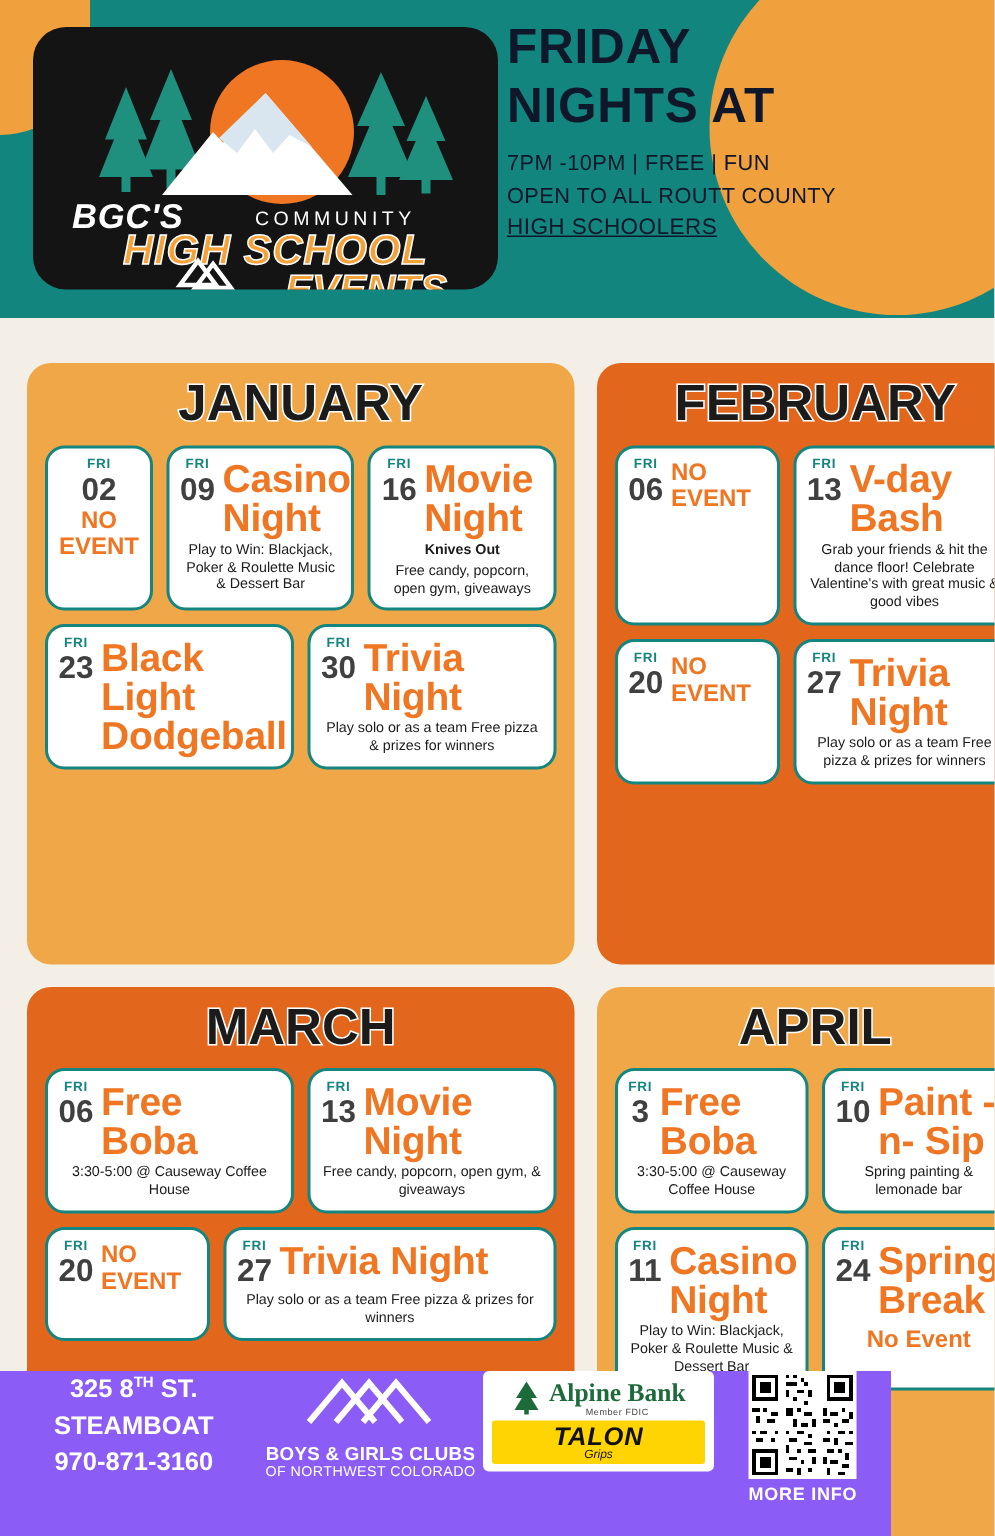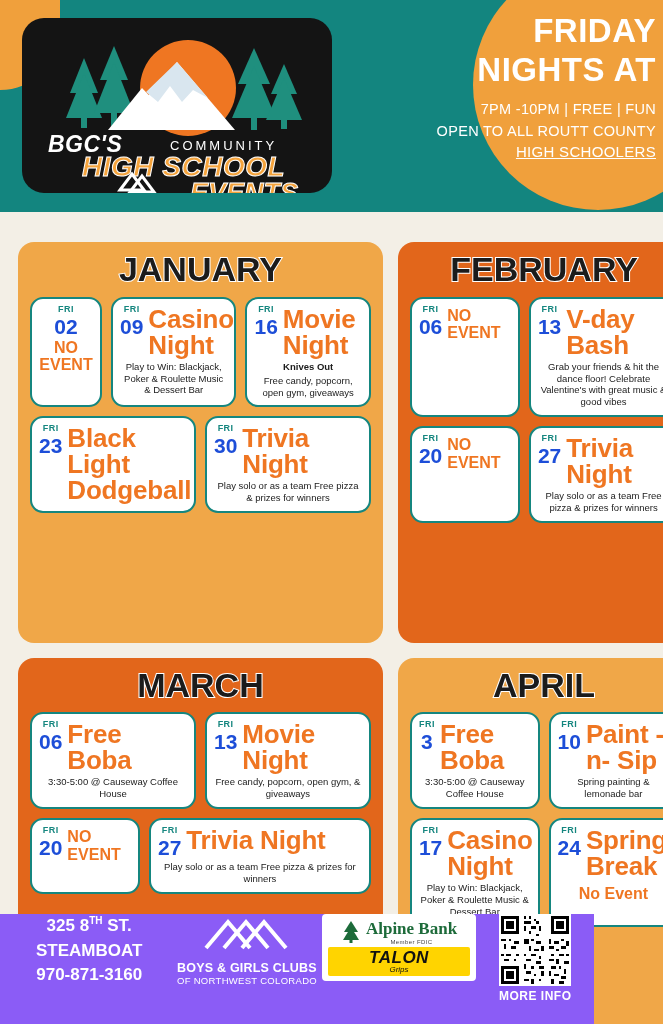--- a/index.html
+++ b/index.html
@@ -84,22 +84,22 @@
     color: #f4a33c;
     font-size: 27px;
     font-weight: bold;
     font-style: italic;
     -webkit-text-stroke: 1px #fff;
   }
   .hdr-right {
     position: absolute;
     left: 338px; top: 12px;
     width: 318px;
-    text-align: right;
-    color: #ffffff;
+    text-align: left;
+    color: #0f172a;
     z-index: 3;
   }
   .hdr-title {
     font-size: 33px;
     font-weight: bold;
     line-height: 1.18;
     letter-spacing: 0.5px;
   }
   .hdr-sub1 {
     margin-top: 11px;
@@ -174,21 +174,21 @@
   }
   .fri {
     font-size: 9px;
     font-weight: bold;
     color: #15867f;
     letter-spacing: 0.5px;
   }
   .daynum {
     font-size: 21px;
     font-weight: bold;
-    color: #1d4ed8;
+    color: #404040;
     margin-top: 2px;
   }
   .title {
     font-size: 26px;
     font-weight: bold;
     color: #ef7622;
     line-height: 1.0;
     letter-spacing: -0.2px;
     padding-top: 1px;
   }
@@ -531,21 +531,21 @@
               <div class="title">Paint -n- Sip</div>
             </div>
             <div class="desc">Spring painting &amp; lemonade bar</div>
           </div>
         </div>
         <div class="row">
           <div class="card">
             <div class="card-head">
               <div class="date-col">
                 <span class="fri">FRI</span>
-                <span class="daynum">17</span>
+                <span class="daynum">11</span>
               </div>
               <div class="title">Casino Night</div>
             </div>
             <div class="desc">Play to Win: Blackjack, Poker &amp; Roulette Music &amp; Dessert Bar</div>
           </div>
           <div class="card">
             <div class="card-head">
               <div class="date-col">
                 <span class="fri">FRI</span>
                 <span class="daynum">24</span>

